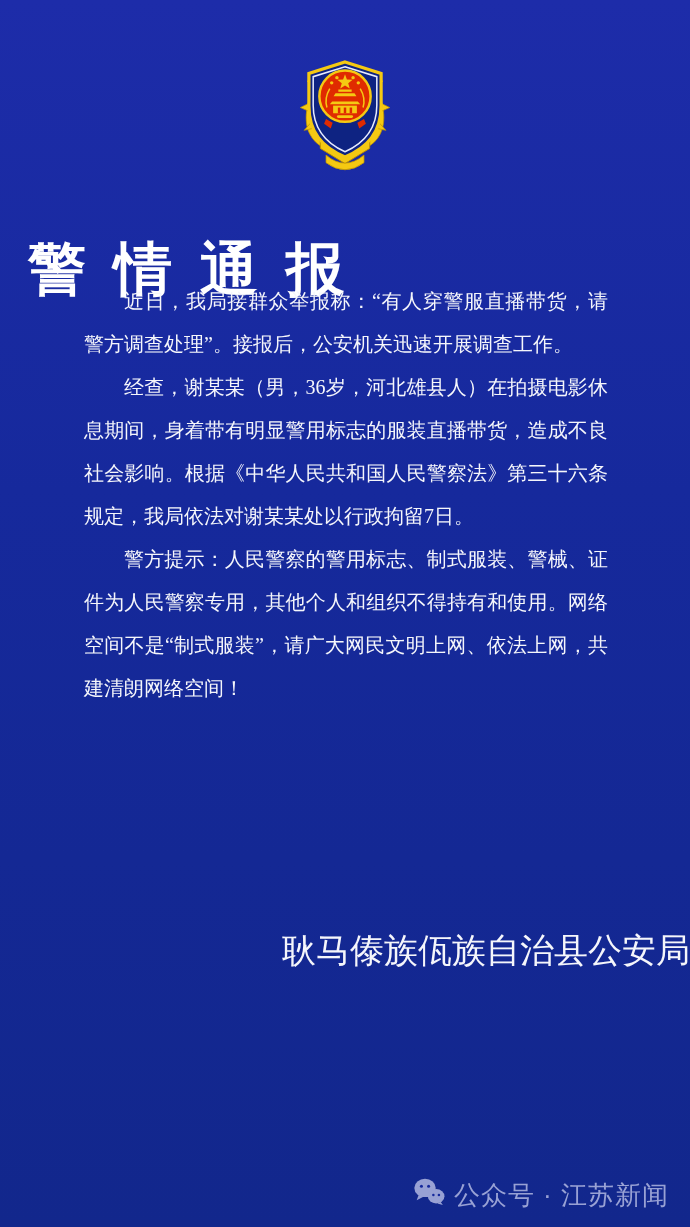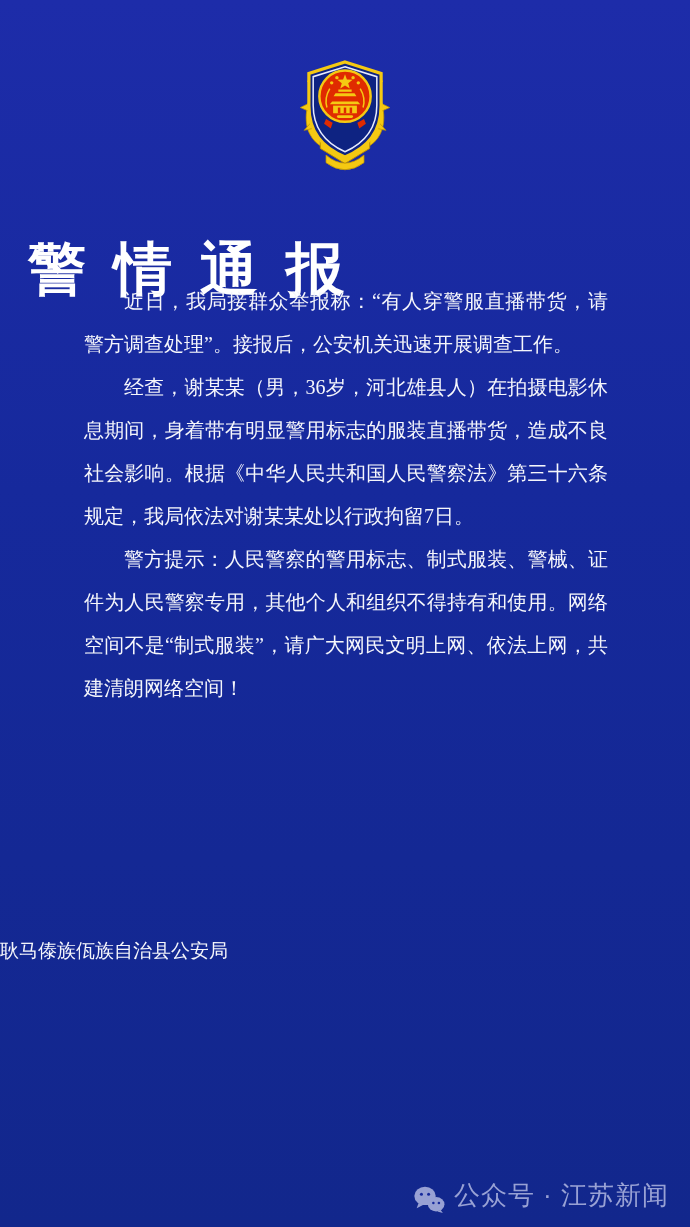--- a/index.html
+++ b/index.html
@@ -25,25 +25,25 @@
     white-space:nowrap;
   }
   .body-text{
     position:absolute;top:280px;left:84px;width:524px;
     font-size:20px;line-height:43px;
     text-align:justify;
   }
   .body-text p{margin:0;text-indent:2em;}
   .signature-block{
     position:absolute;top:929px;left:0;width:100%;
-    text-align:left;font-size:19px;line-height:44px;
+    text-align:right;font-size:34px;line-height:44px;
   }
   .watermark{
     position:absolute;right:21px;bottom:14px;
-    display:flex;align-items:flex-end;gap:9px;
+    display:flex;align-items:flex-start;gap:9px;
     color:#98a1d4;font-size:26px;
     font-family:"Liberation Sans","DejaVu Sans",sans-serif;
     letter-spacing:1px;
   }
   .watermark svg{display:block;}
 </style>
 </head>
 <body>
 
 <div class="poster">

